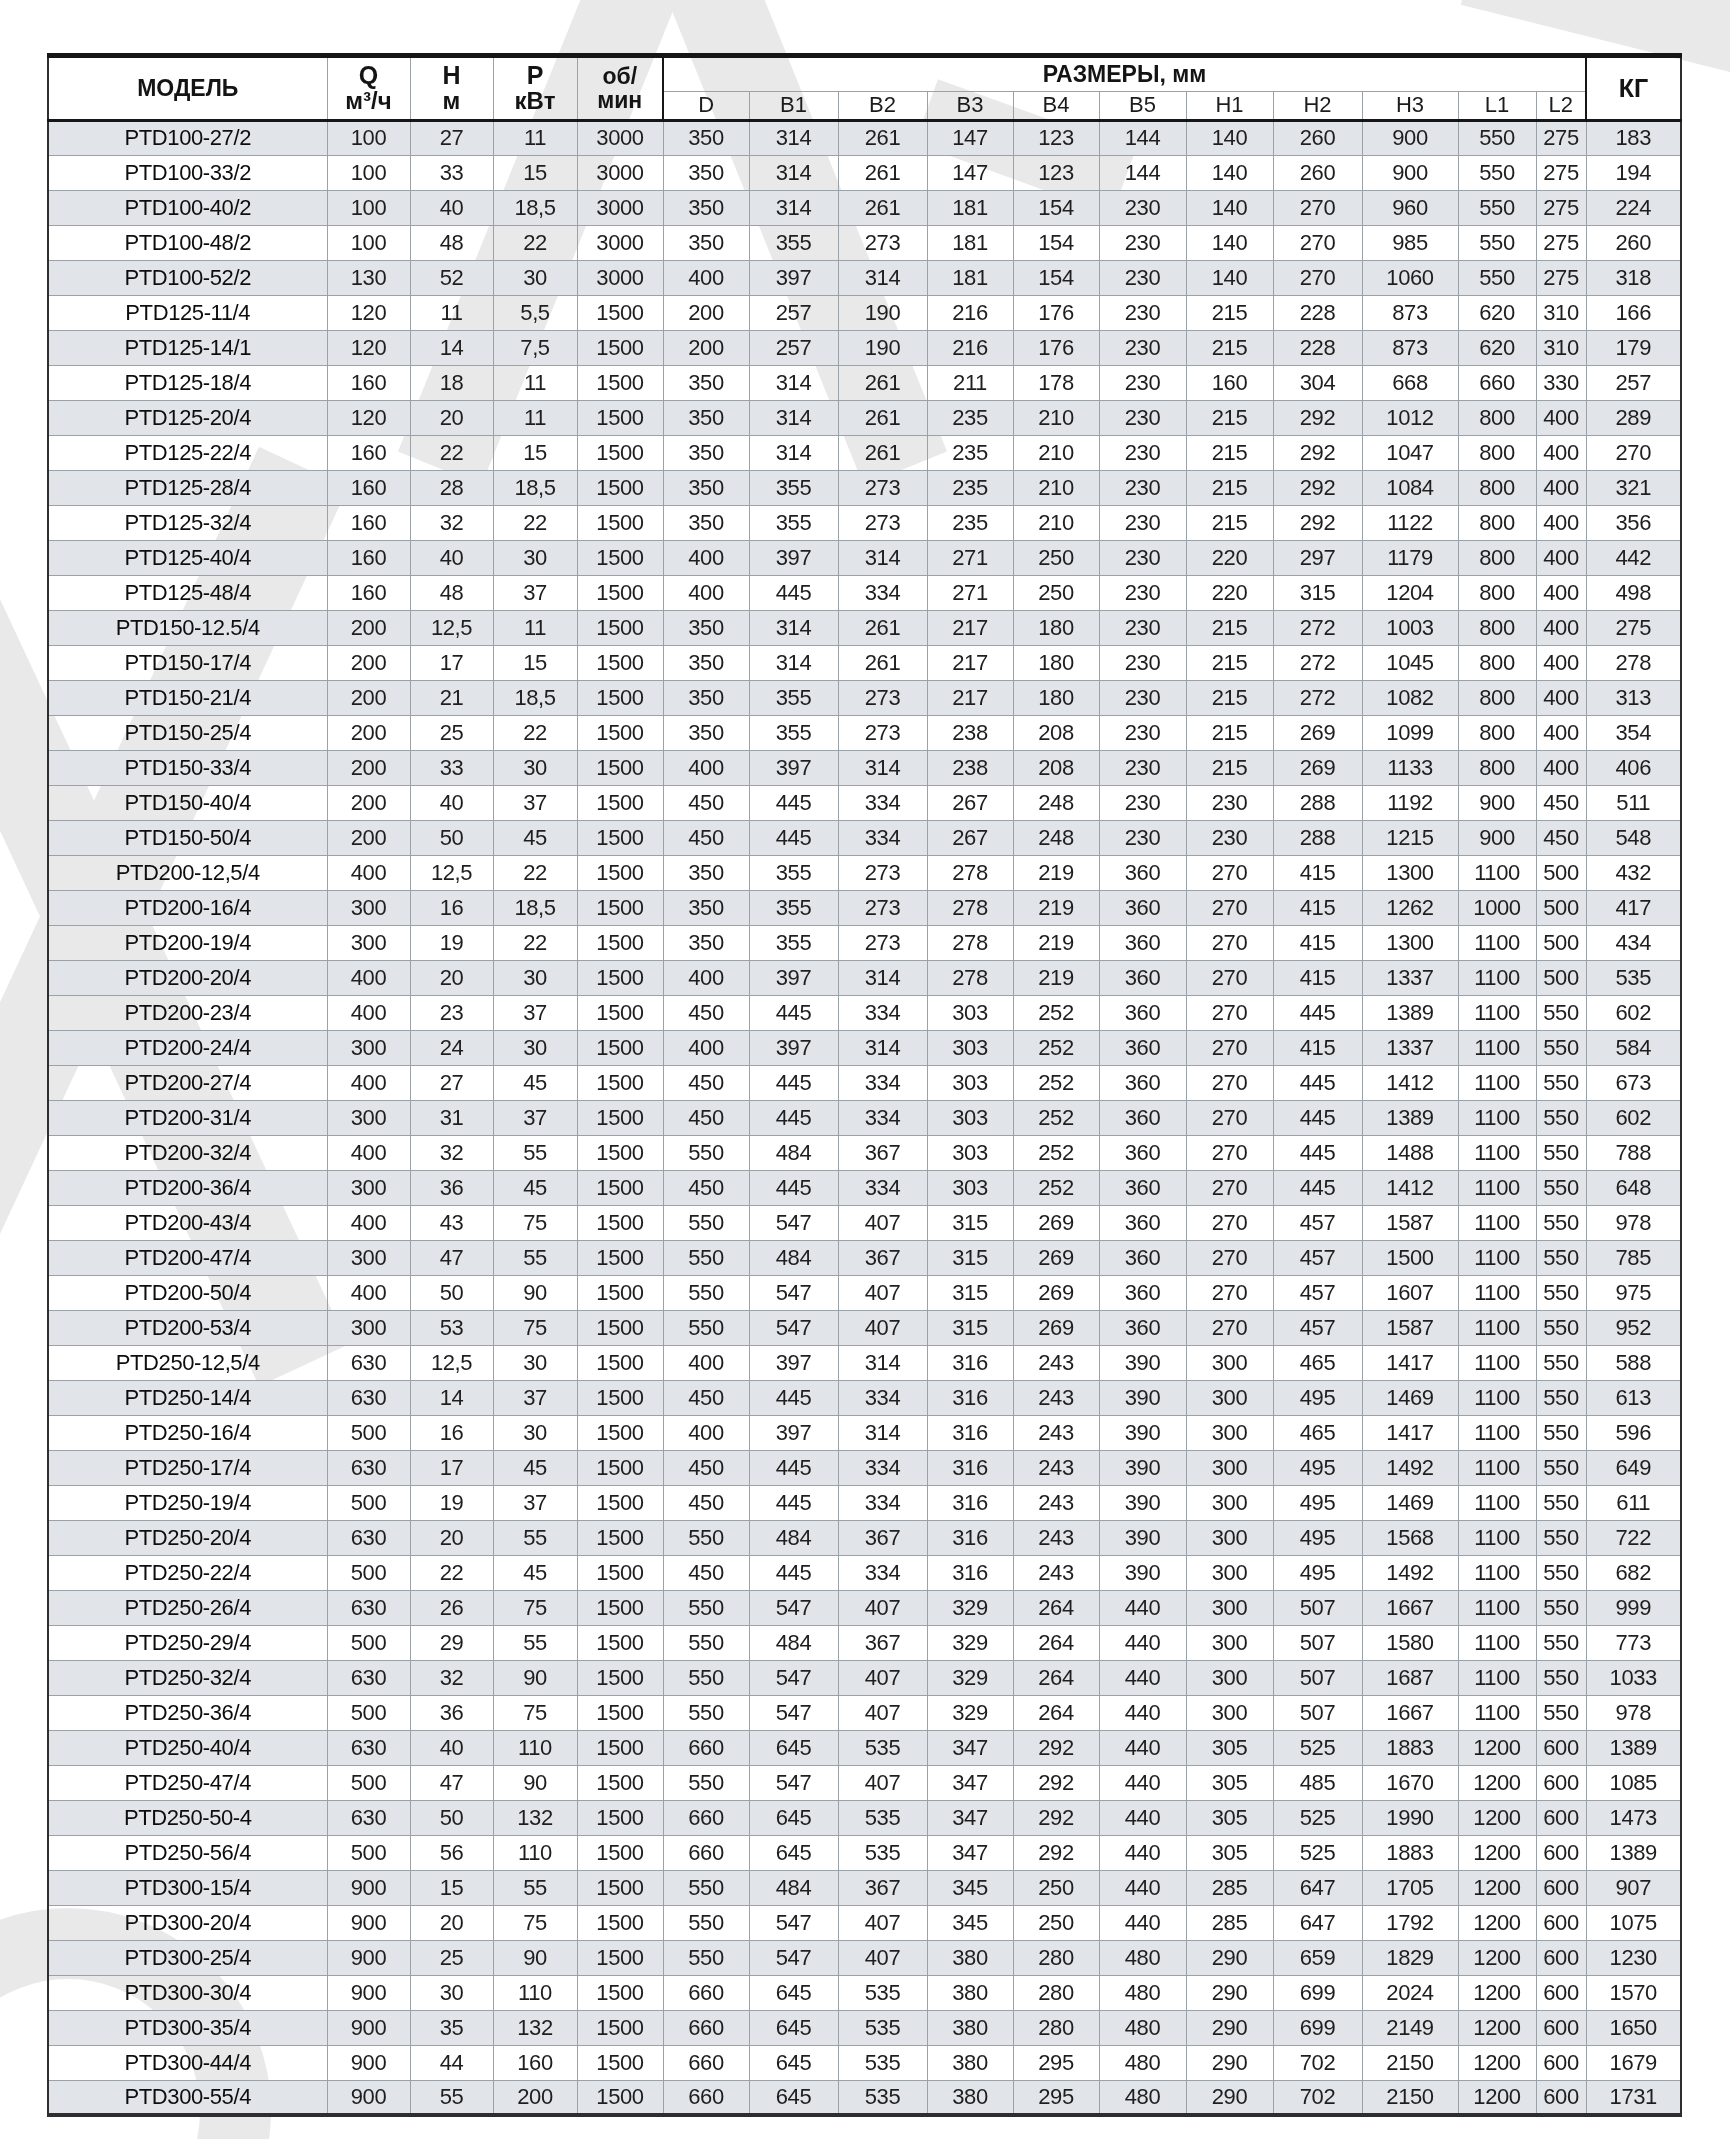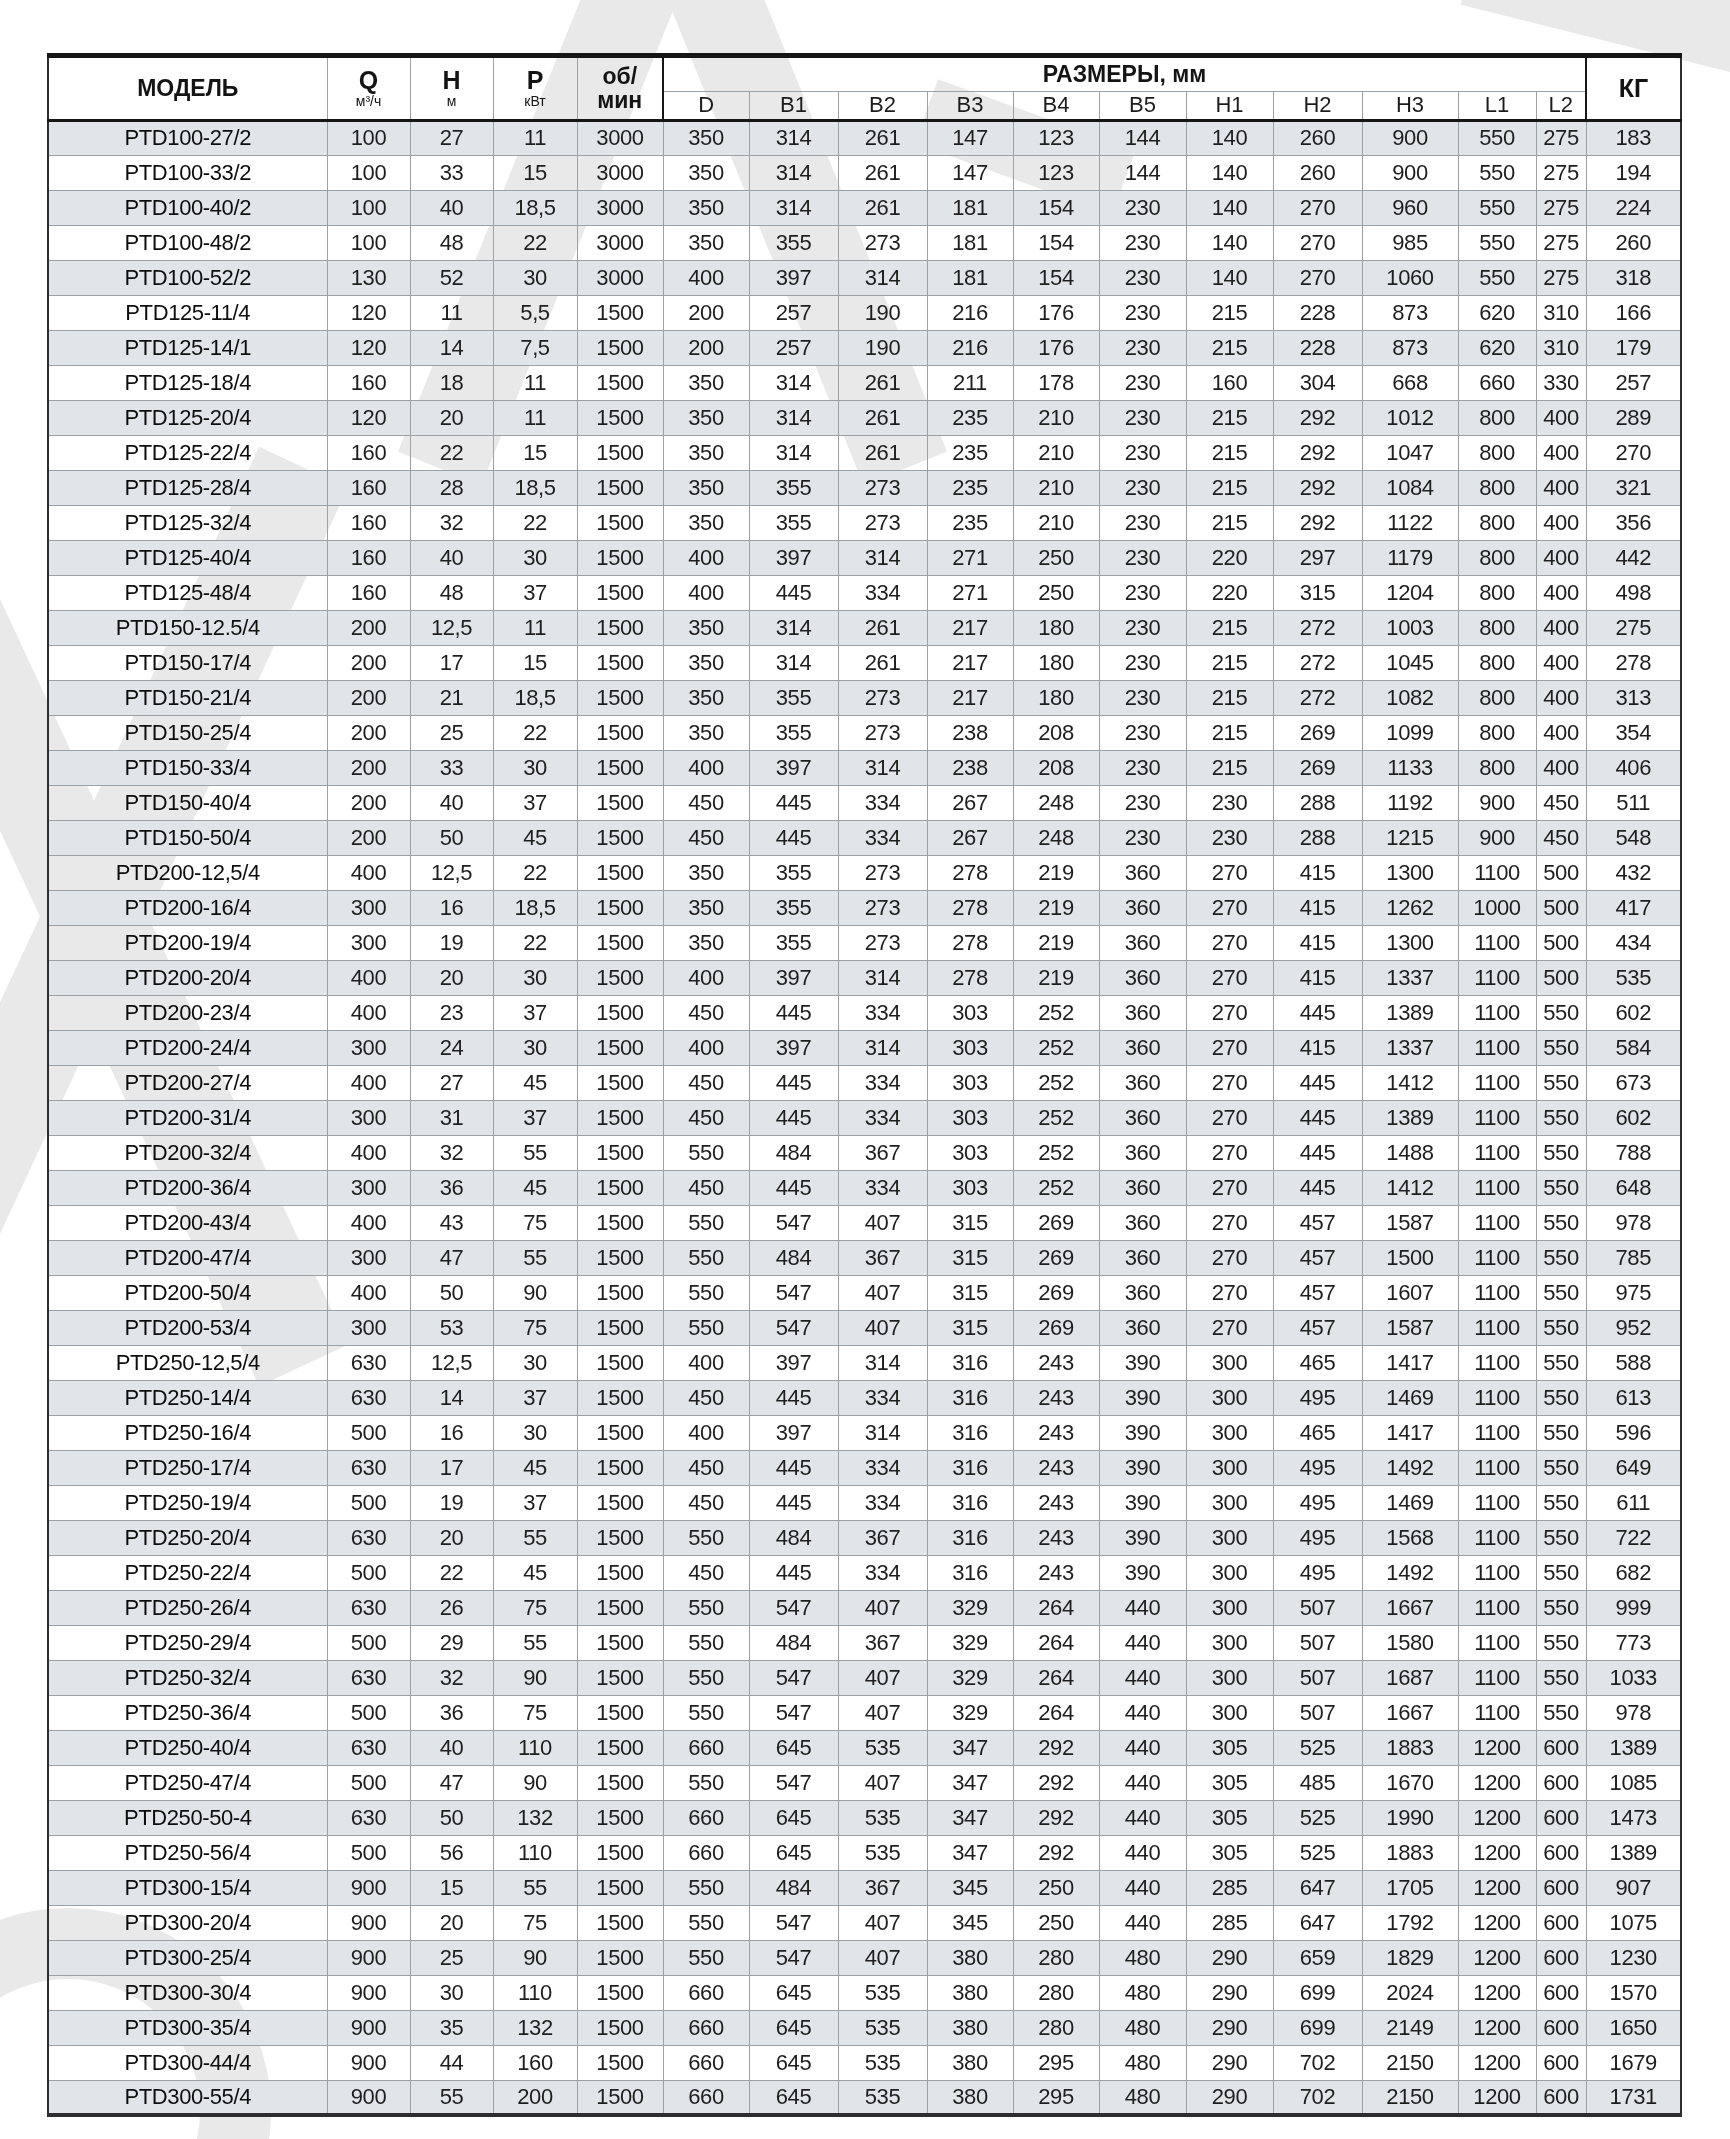--- a/index.html
+++ b/index.html
@@ -16,21 +16,21 @@
           border:2.3px solid #2e2e2e; border-top:5.3px solid #161616; border-bottom:4.5px solid #2e2e2e; }
   th, td { border:1.5px solid #9aa1a7; overflow:hidden; white-space:nowrap; }
 
   thead tr.top-row    { height:36px; }
   thead tr.sub-row    { height:28.5px; }
   thead th { background:transparent; font-weight:bold; color:#141414; text-align:center; vertical-align:middle; }
   thead tr.sub-row th,
   thead th[rowspan]   { border-bottom:3.8px solid #161616; }
   th.model-h  { font-size:23px; }
   th.qhp-h .lbl  { font-size:25px; font-weight:bold; line-height:1.05; }
-  th.qhp-h .unit { font-size:14px; font-weight:normal; line-height:1.1; }
+  th.qhp-h .unit { font-size:24px; font-weight:bold; line-height:1.1; }
   th.rpm-h .lbl  { font-size:23px; font-weight:bold; line-height:1.05; }
   th.sizes-h { font-size:23px; border-left:2.3px solid #161616; border-right:2.3px solid #161616; }
   th.kg-h    { font-size:25px; border-left:2.3px solid #161616; }
   tr.sub-row th { font-size:22px; font-weight:normal; color:#1c1c1c; }
   tr.sub-row th:first-child { border-left:2.3px solid #161616; }
   tr.sub-row th:last-child  { border-right:2.3px solid #161616; }
 
   tbody tr { height:35px; }
   tbody tr:nth-child(odd) td { background:#e1e5e9; }
   tbody td { text-align:center; vertical-align:middle; font-size:22px; color:#1e1e1e; letter-spacing:-0.4px; }

